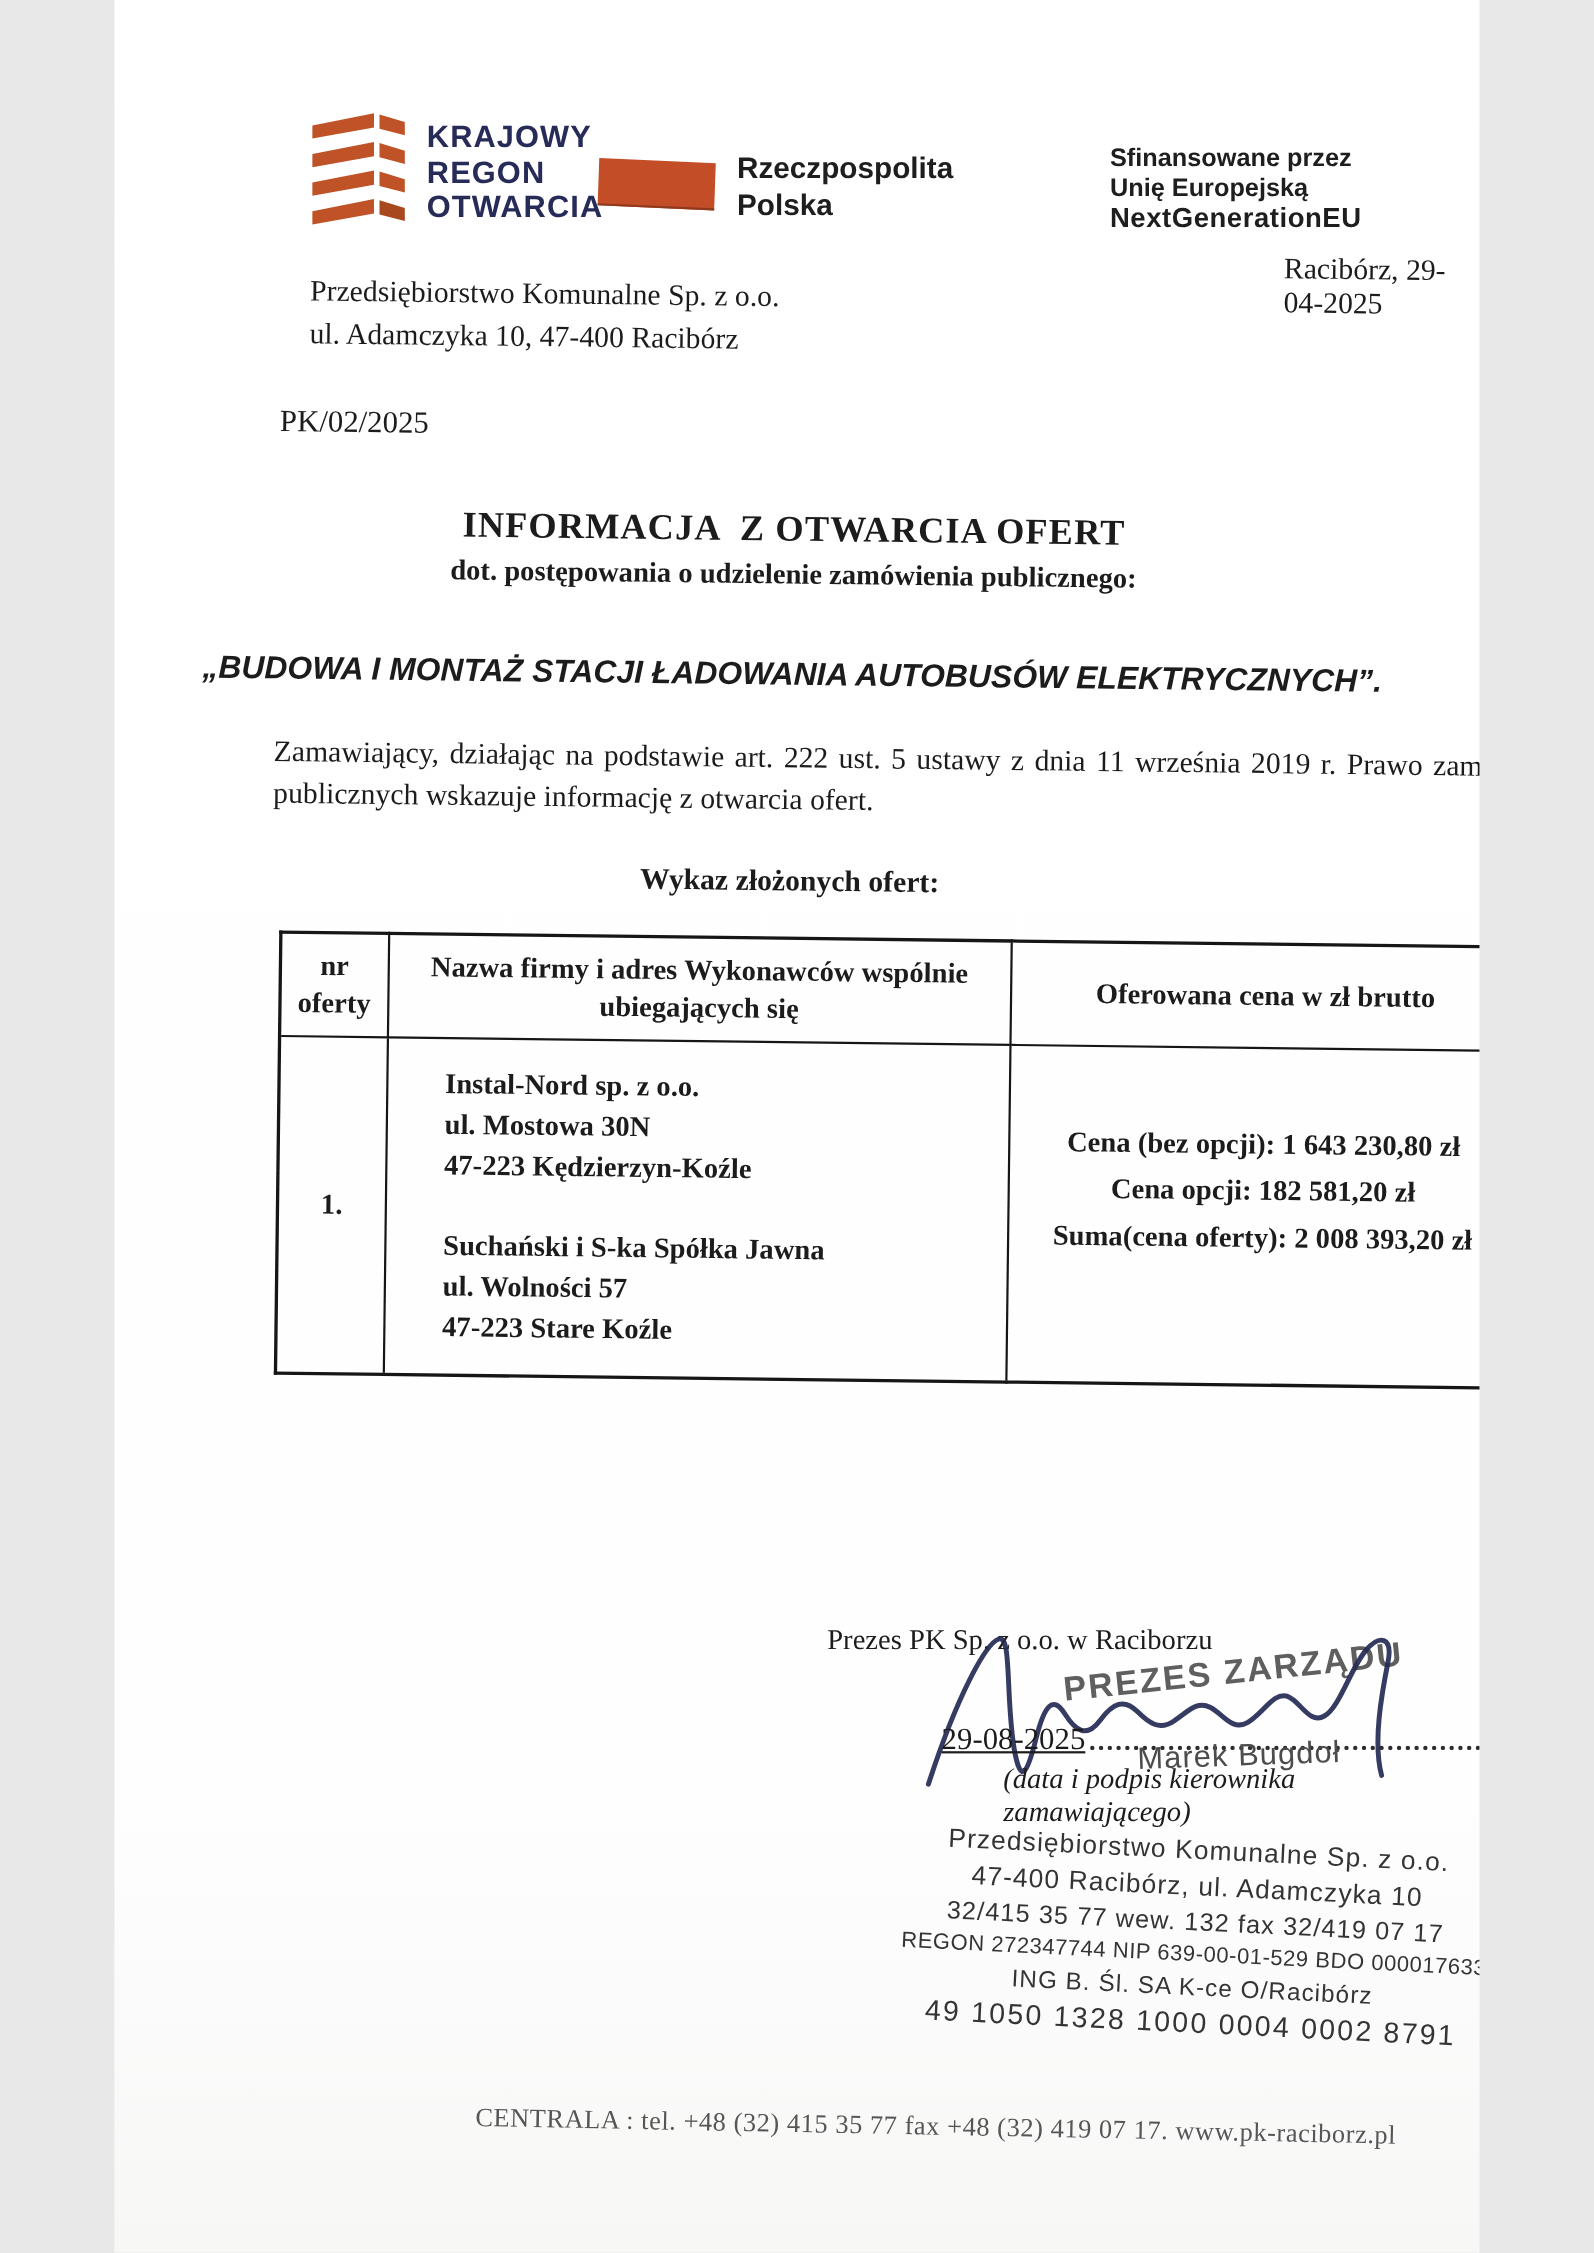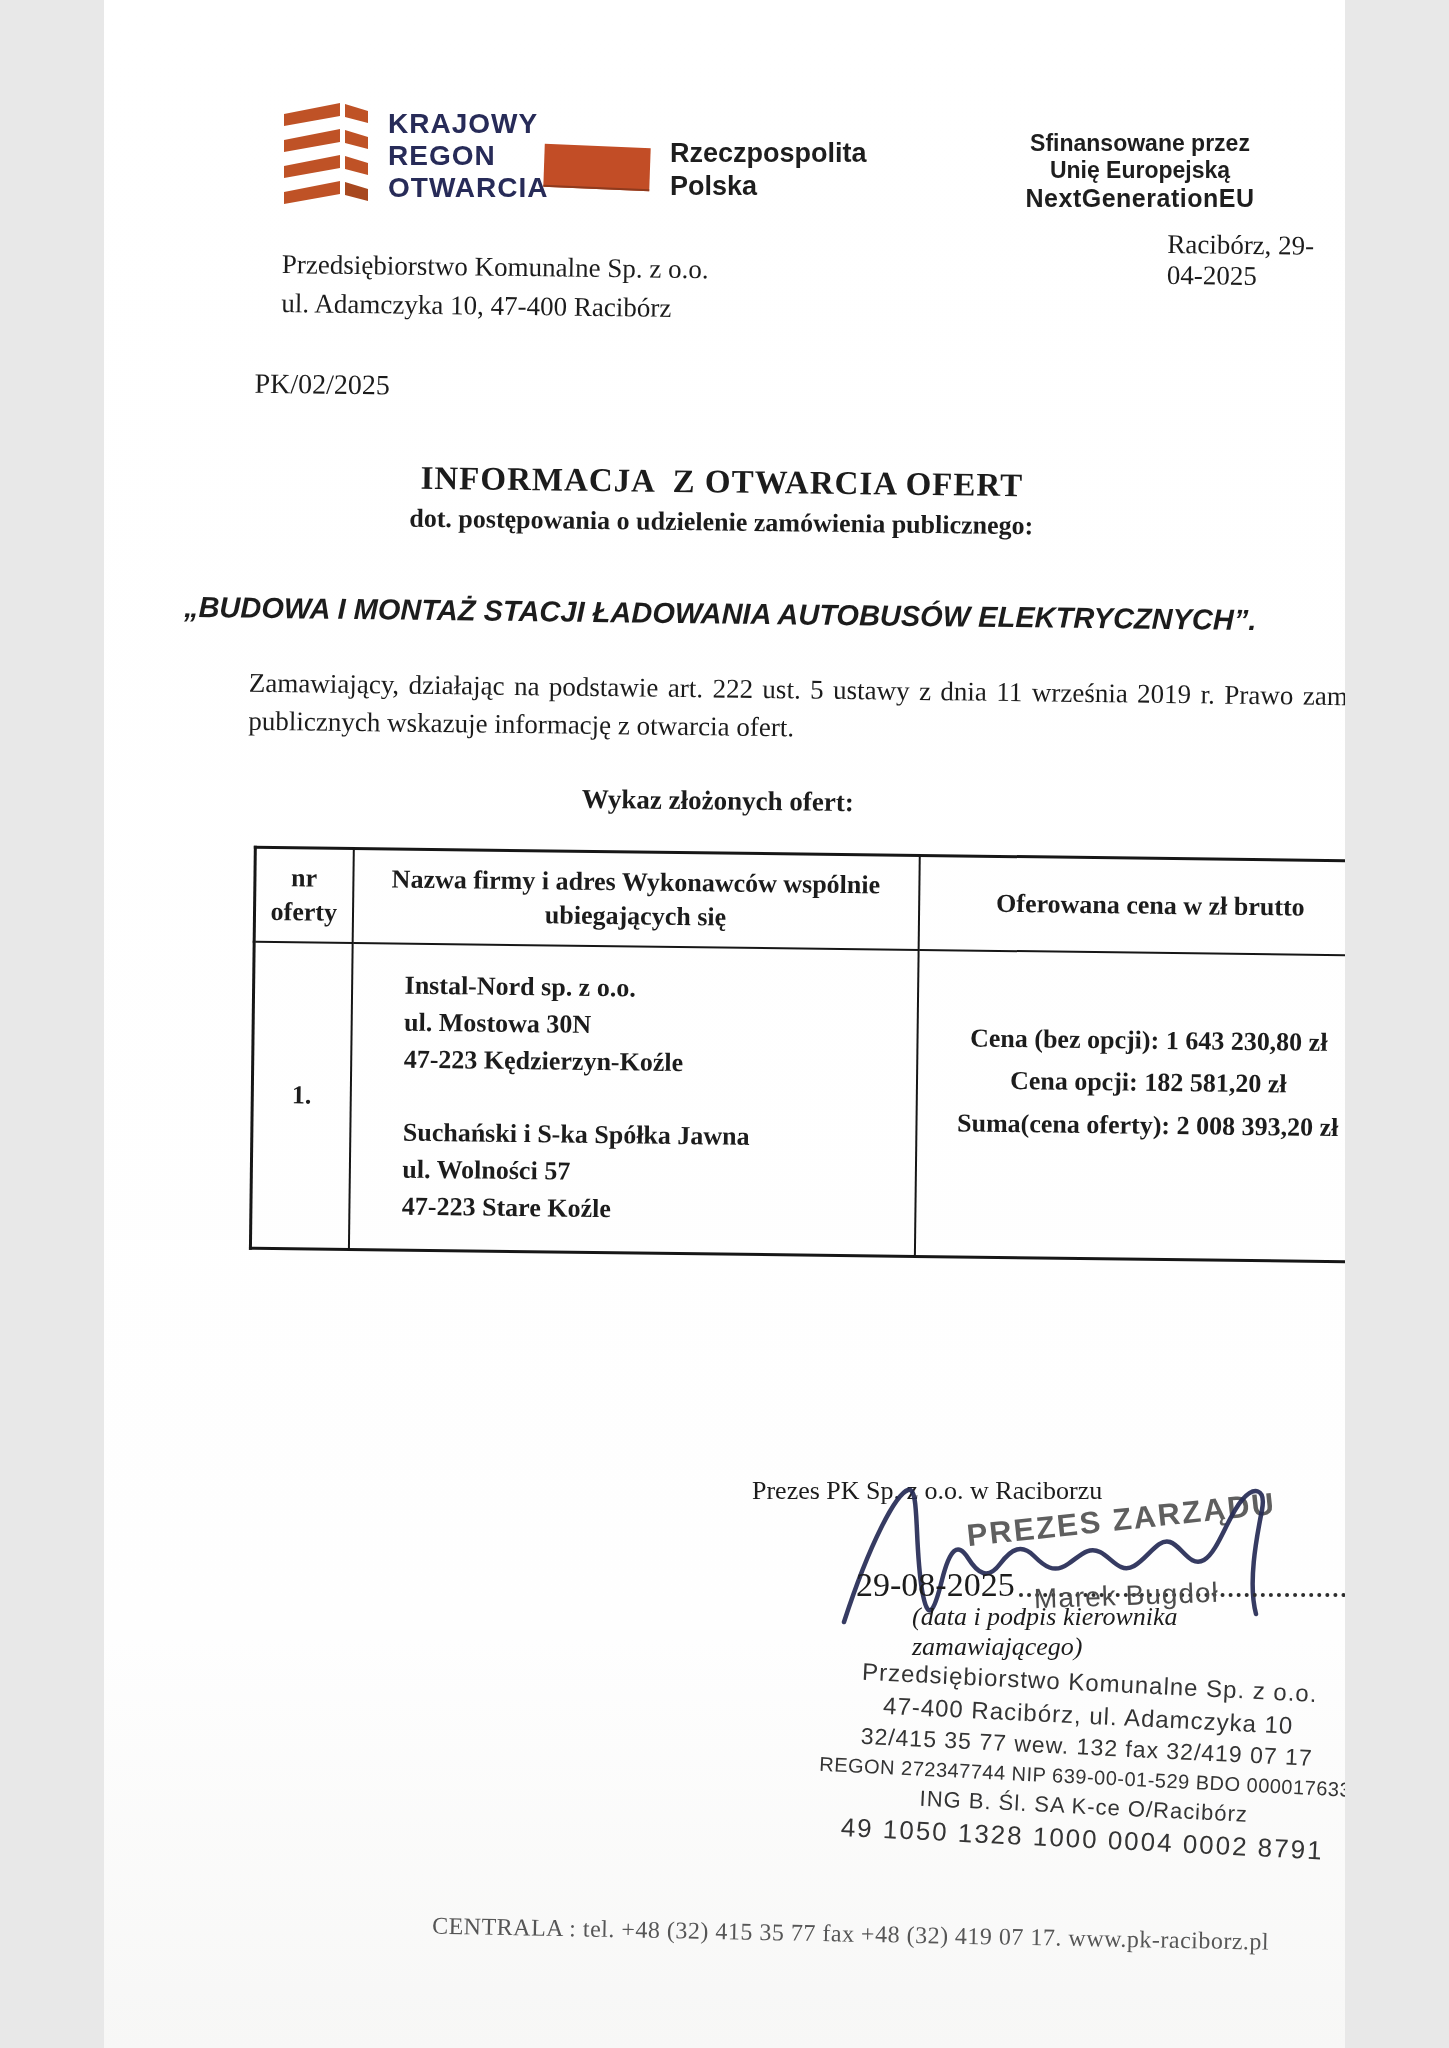--- a/index.html
+++ b/index.html
@@ -13,21 +13,21 @@
   .prewrap{white-space:pre-wrap;}
 
   
   .kpo{left:178px;top:98px;display:flex;align-items:center;gap:16px;}
   .kpo-text{font-family:"Liberation Sans", sans-serif;font-weight:bold;color:#272b58;
     font-size:28px;line-height:1.14;letter-spacing:1px;}
   .pl-flag{left:440px;top:146px;width:106px;height:41px;background:#c24d26;
     border-bottom:2px solid #8f3a1d;transform:rotate(2deg) skewY(0.5deg);}
   .pl-text{left:566px;top:137px;font-family:"Liberation Sans", sans-serif;font-weight:bold;
     font-size:27px;line-height:1.22;color:#1e1e1e;}
-  .eu-text{left:905px;top:130px;width:262px;text-align:center;
+  .eu-text{left:905px;top:130px;width:262px;text-align:left;
     font-family:"Liberation Sans", sans-serif;color:#1e1e1e;line-height:1.18;}
   .eu-text .l1,.eu-text .l2{font-size:23px;font-weight:bold;}
   .eu-text .l3{font-size:25px;font-weight:bold;letter-spacing:0.5px;}
   .eu-flag{left:1248px;top:131px;}
 
   
   .tilt{position:absolute;inset:0;transform:rotate(0.7deg);transform-origin:170px 260px;}
 
   .addr{left:178px;top:245px;font-size:27px;line-height:1.45;}
   .date{left:1063px;top:218px;font-size:27px;}
@@ -48,21 +48,21 @@
   td.cell-nr{text-align:center;vertical-align:middle;font-weight:bold;height:302px;}
   td.cell-company{vertical-align:middle;font-weight:bold;padding-left:52px;line-height:1.42;}
   td.cell-price{text-align:center;vertical-align:middle;font-weight:bold;line-height:1.62;padding-bottom:46px;}
 
   
   .prezes{left:648px;top:1476px;font-size:26px;}
   .roleStamp{left:862px;top:1502px;font-family:"Liberation Sans", sans-serif;font-weight:bold;
     font-size:31px;letter-spacing:2px;color:#4e4e4e;transform:rotate(-6deg);opacity:0.9;}
   .sig{left:726px;top:1472px;}
   .dateline{left:752px;top:1568px;width:506px;display:flex;align-items:flex-end;}
-  .dateline .d{font-size:34px;line-height:1;}
+  .dateline .d{font-size:28px;line-height:1;text-decoration:underline;}
   .dateline .dots{flex:1;border-bottom:4px dotted #2d2d2d;margin:0 0 5px 4px;height:1px;}
   .nameStamp{left:930px;top:1580px;font-family:"Liberation Sans", sans-serif;font-size:28px;
     color:#4c4c4c;letter-spacing:1px;transform:rotate(-2deg);}
   .caption{left:808px;top:1602px;font-style:italic;font-size:26px;}
 
   
   .coStamp{left:702px;top:1652px;width:570px;transform:rotate(2.8deg);transform-origin:left top;
     font-family:"Liberation Sans", sans-serif;color:#343434;text-align:center;line-height:1.38;}
   .coStamp .s1{font-size:24px;letter-spacing:1px;}
   .coStamp .s2{font-size:24px;letter-spacing:1px;}

